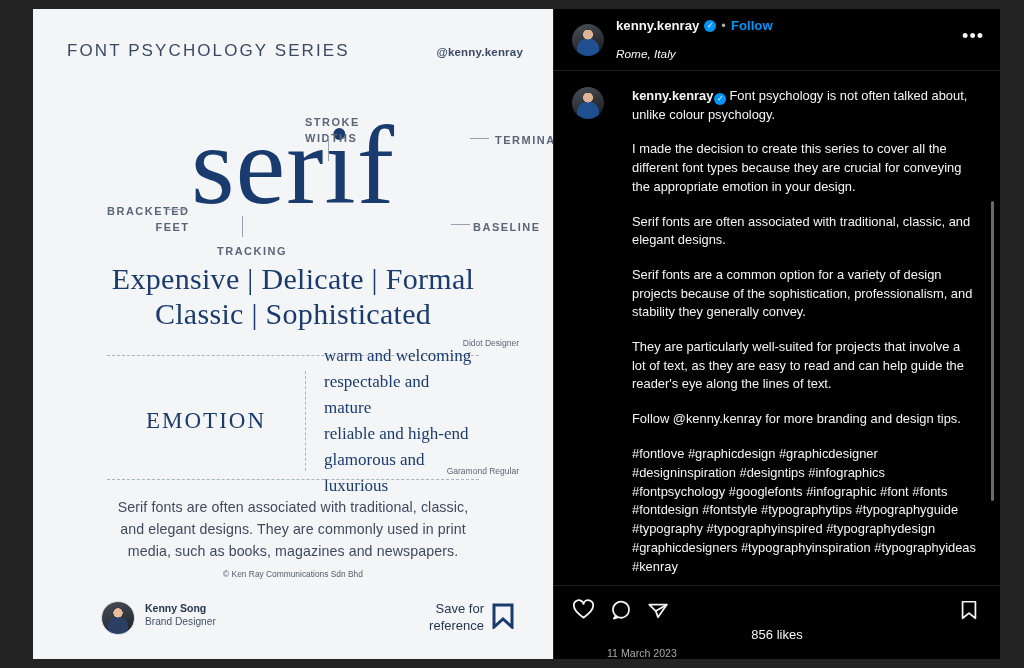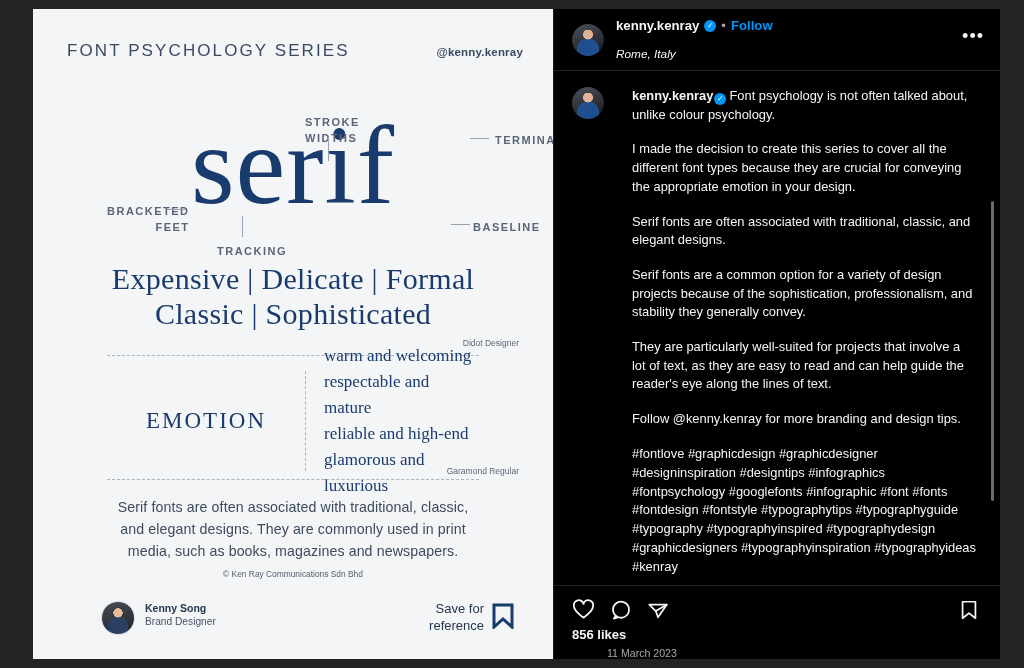--- a/index.html
+++ b/index.html
@@ -196,21 +196,21 @@
   }
   .ig-actions {
     flex: 0 0 auto; border-top: 1px solid #1f1f1f;
     padding: 12px 20px 4px 18px;
     display: flex; align-items: center;
   }
   .act-left { display: flex; gap: 15px; align-items: center; }
   .icon-btn { cursor: pointer; display: inline-flex; }
   .act-right { margin-left: auto; display: flex; }
   .ig-likes { padding: 2px 18px 0 18px; }
-  .likes-count { font-size: 13px; font-weight: 700; color: #f5f5f5; }
+  .likes-count { font-size: 13px; font-weight: 400; color: #f5f5f5; text-align: center; }
   .post-date { font-size: 10.6px; color: #a8a8a8; margin-top: 5px; margin-left: 35px; }
   .ig-comment-bar {
     flex: 0 0 46px; margin-top: 12px;
     border-top: 1px solid #1f1f1f;
     display: flex; align-items: center; gap: 14px;
     padding: 0 18px;
   }
   .emoji-btn { cursor: pointer; display: inline-flex; }
   .comment-input {
     flex: 1 1 auto; background: transparent; border: 0; outline: none;

